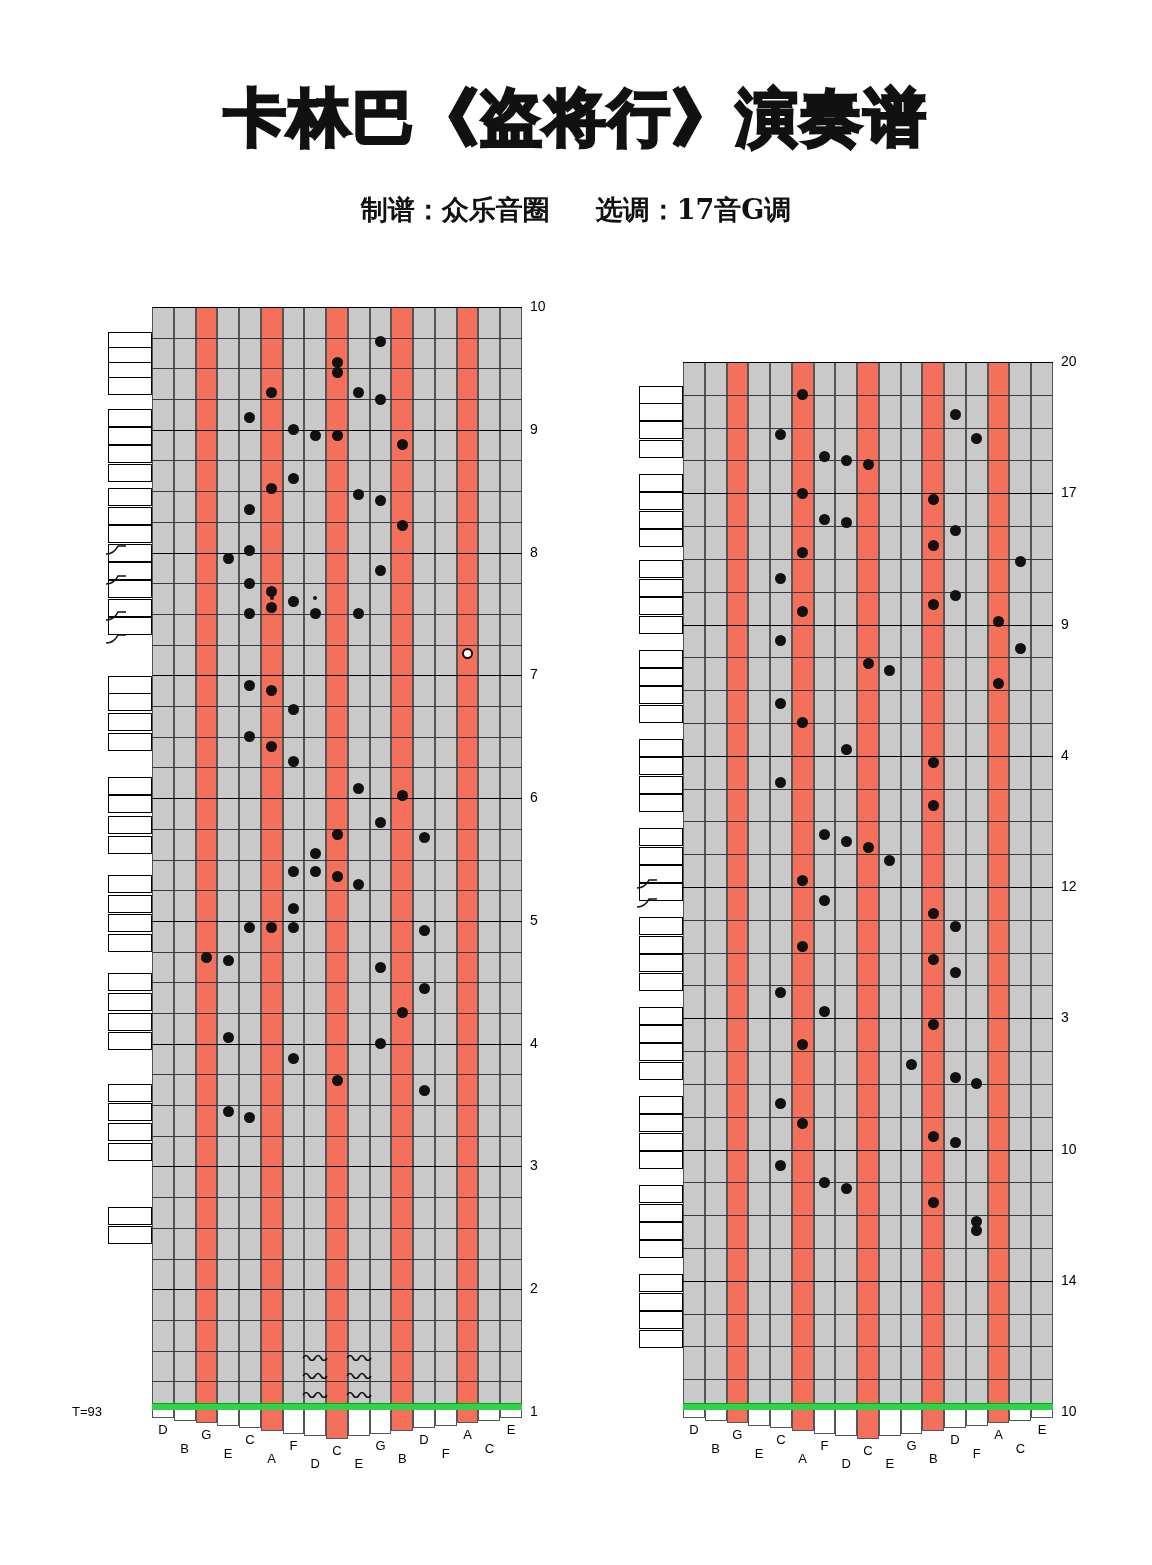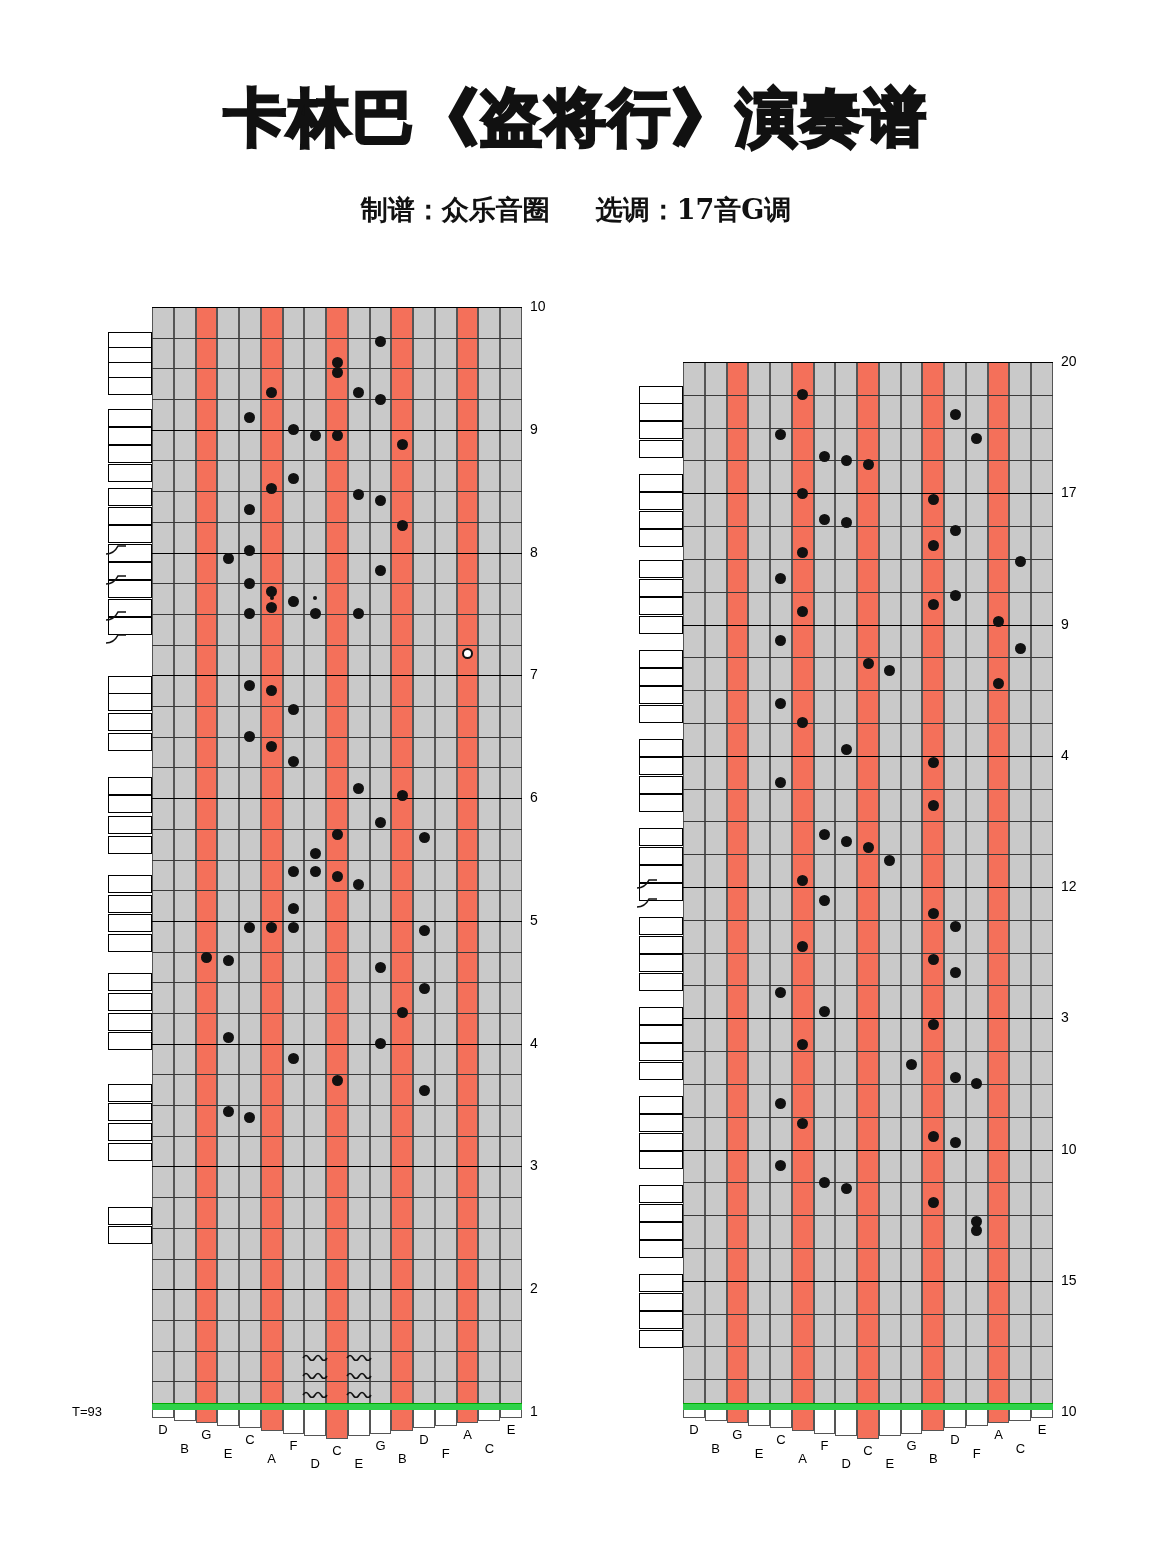--- a/index.html
+++ b/index.html
@@ -404,21 +404,21 @@
     <div class="measure-num" style="left: 485px; top: 615.5px;">9</div>
     <div class="measure-line" style="left: 107px; top: 755.75px; width: 370px;"></div>
     <div class="measure-num" style="left: 485px; top: 746.75px;">4</div>
     <div class="measure-line" style="left: 107px; top: 887px; width: 370px;"></div>
     <div class="measure-num" style="left: 485px; top: 878px;">12</div>
     <div class="measure-line" style="left: 107px; top: 1018.25px; width: 370px;"></div>
     <div class="measure-num" style="left: 485px; top: 1009.25px;">3</div>
     <div class="measure-line" style="left: 107px; top: 1149.5px; width: 370px;"></div>
     <div class="measure-num" style="left: 485px; top: 1140.5px;">10</div>
     <div class="measure-line" style="left: 107px; top: 1280.75px; width: 370px;"></div>
-    <div class="measure-num" style="left: 485px; top: 1271.75px;">15</div>
+    <div class="measure-num" style="left: 485px; top: 1271.75px;">14</div>
     <div class="measure-line" style="left: 107px; top: 1412px; width: 370px;"></div>
     <div class="measure-num" style="left: 485px; top: 1403px;">10</div>
     <div class="measure-line" style="border-top-width: 0.8px; border-top-color: rgb(58, 58, 58); left: 107px; top: 394.812px; width: 370px;"></div>
     <div class="measure-line" style="border-top-width: 0.8px; border-top-color: rgb(58, 58, 58); left: 107px; top: 427.625px; width: 370px;"></div>
     <div class="measure-line" style="border-top-width: 0.8px; border-top-color: rgb(58, 58, 58); left: 107px; top: 460.438px; width: 370px;"></div>
     <div class="measure-line" style="border-top-width: 0.8px; border-top-color: rgb(58, 58, 58); left: 107px; top: 526.062px; width: 370px;"></div>
     <div class="measure-line" style="border-top-width: 0.8px; border-top-color: rgb(58, 58, 58); left: 107px; top: 558.875px; width: 370px;"></div>
     <div class="measure-line" style="border-top-width: 0.8px; border-top-color: rgb(58, 58, 58); left: 107px; top: 591.688px; width: 370px;"></div>
     <div class="measure-line" style="border-top-width: 0.8px; border-top-color: rgb(58, 58, 58); left: 107px; top: 657.312px; width: 370px;"></div>
     <div class="measure-line" style="border-top-width: 0.8px; border-top-color: rgb(58, 58, 58); left: 107px; top: 690.125px; width: 370px;"></div>

